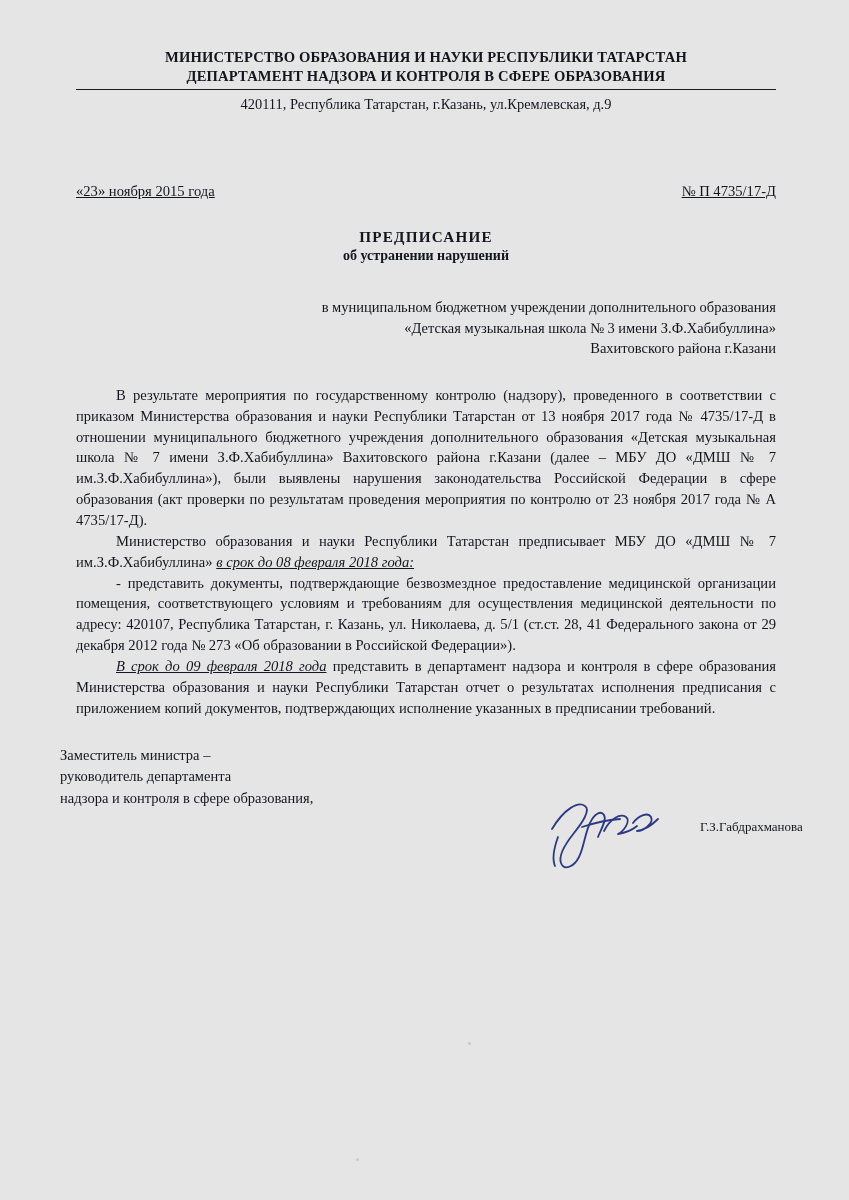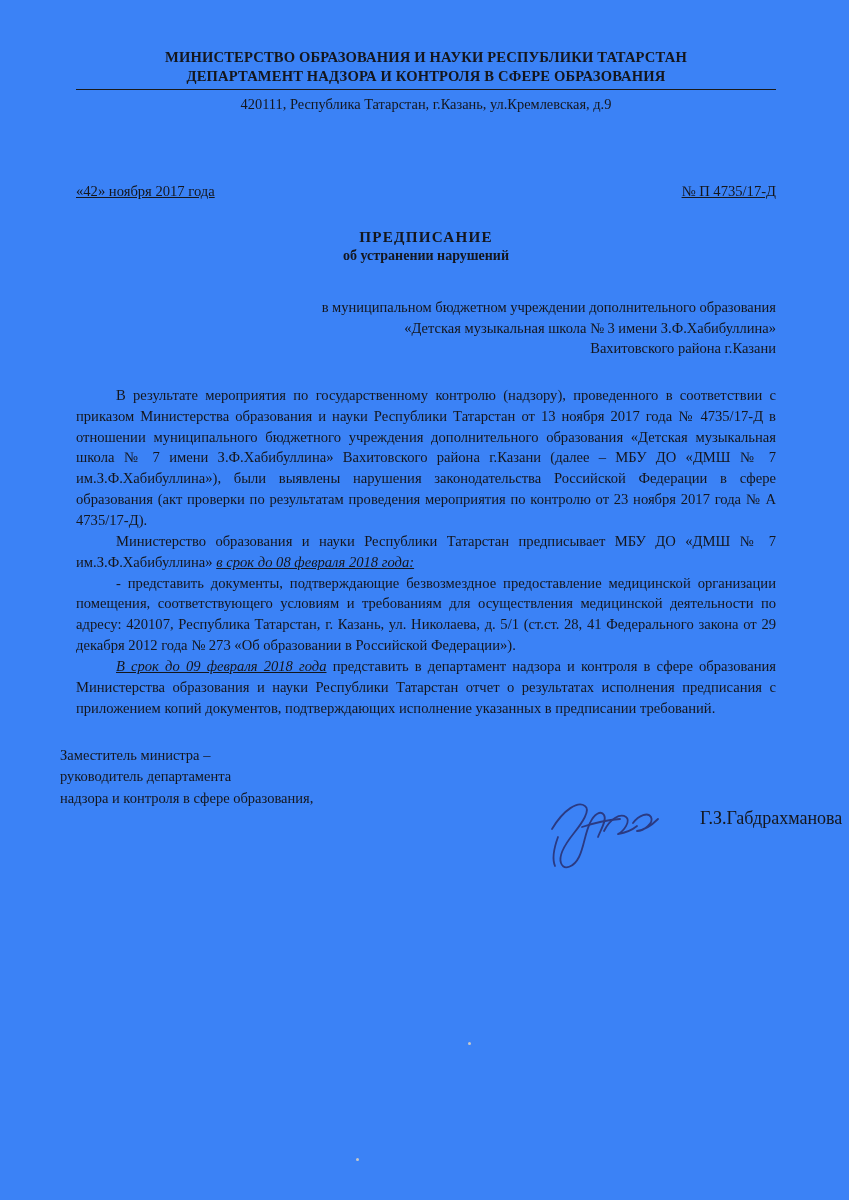--- a/index.html
+++ b/index.html
@@ -4,21 +4,21 @@
 <style>
   html, body {
     margin: 0;
     padding: 0;
     background: #ffffff;
   }
   .page {
     position: relative;
     width: 849px;
     height: 1200px;
-    background: #3b82f6;
+    background: #e5e5e5;
     font-family: "Liberation Serif", "DejaVu Serif", serif;
     color: #14161c;
     overflow: hidden;
   }
   .content {
     position: absolute;
     left: 76px;
     top: 48px;
     width: 700px;
   }
@@ -101,23 +101,23 @@
     font-size: 14.5px;
     line-height: 1.47;
   }
   .sign-lines {
     display: inline-block;
     vertical-align: top;
   }
   .sign-name {
     position: absolute;
     left: 640px;
-    top: 60px;
+    top: 72px;
     white-space: nowrap;
-    font-size: 18px;
+    font-size: 13px;
   }
   .signature {
     position: absolute;
     left: 478px;
     top: 48px;
     width: 130px;
     height: 90px;
   }
   .stray-dot {
     position: absolute;
@@ -135,21 +135,21 @@
   <div class="content">
 
     <div>
       <div class="header-title">МИНИСТЕРСТВО ОБРАЗОВАНИЯ И НАУКИ РЕСПУБЛИКИ ТАТАРСТАН</div>
       <div class="header-title">ДЕПАРТАМЕНТ НАДЗОРА И КОНТРОЛЯ В СФЕРЕ ОБРАЗОВАНИЯ</div>
       <hr class="header-rule">
       <div class="header-address">420111, Республика Татарстан, г.Казань, ул.Кремлевская, д.9</div>
     </div>
 
     <div class="meta-row">
-      <span class="meta-date">«42» ноября 2017 года</span>
+      <span class="meta-date">«23» ноября 2015 года</span>
       <span class="meta-number">№ П 4735/17-Д</span>
     </div>
 
     <div class="doc-title">ПРЕДПИСАНИЕ</div>
     <div class="doc-subtitle">об устранении нарушений</div>
 
     <div class="org-block">
       <div>в муниципальном бюджетном учреждении дополнительного образования</div>
       <div>«Детская музыкальная школа № 3 имени З.Ф.Хабибуллина»</div>
       <div>Вахитовского района г.Казани</div>

